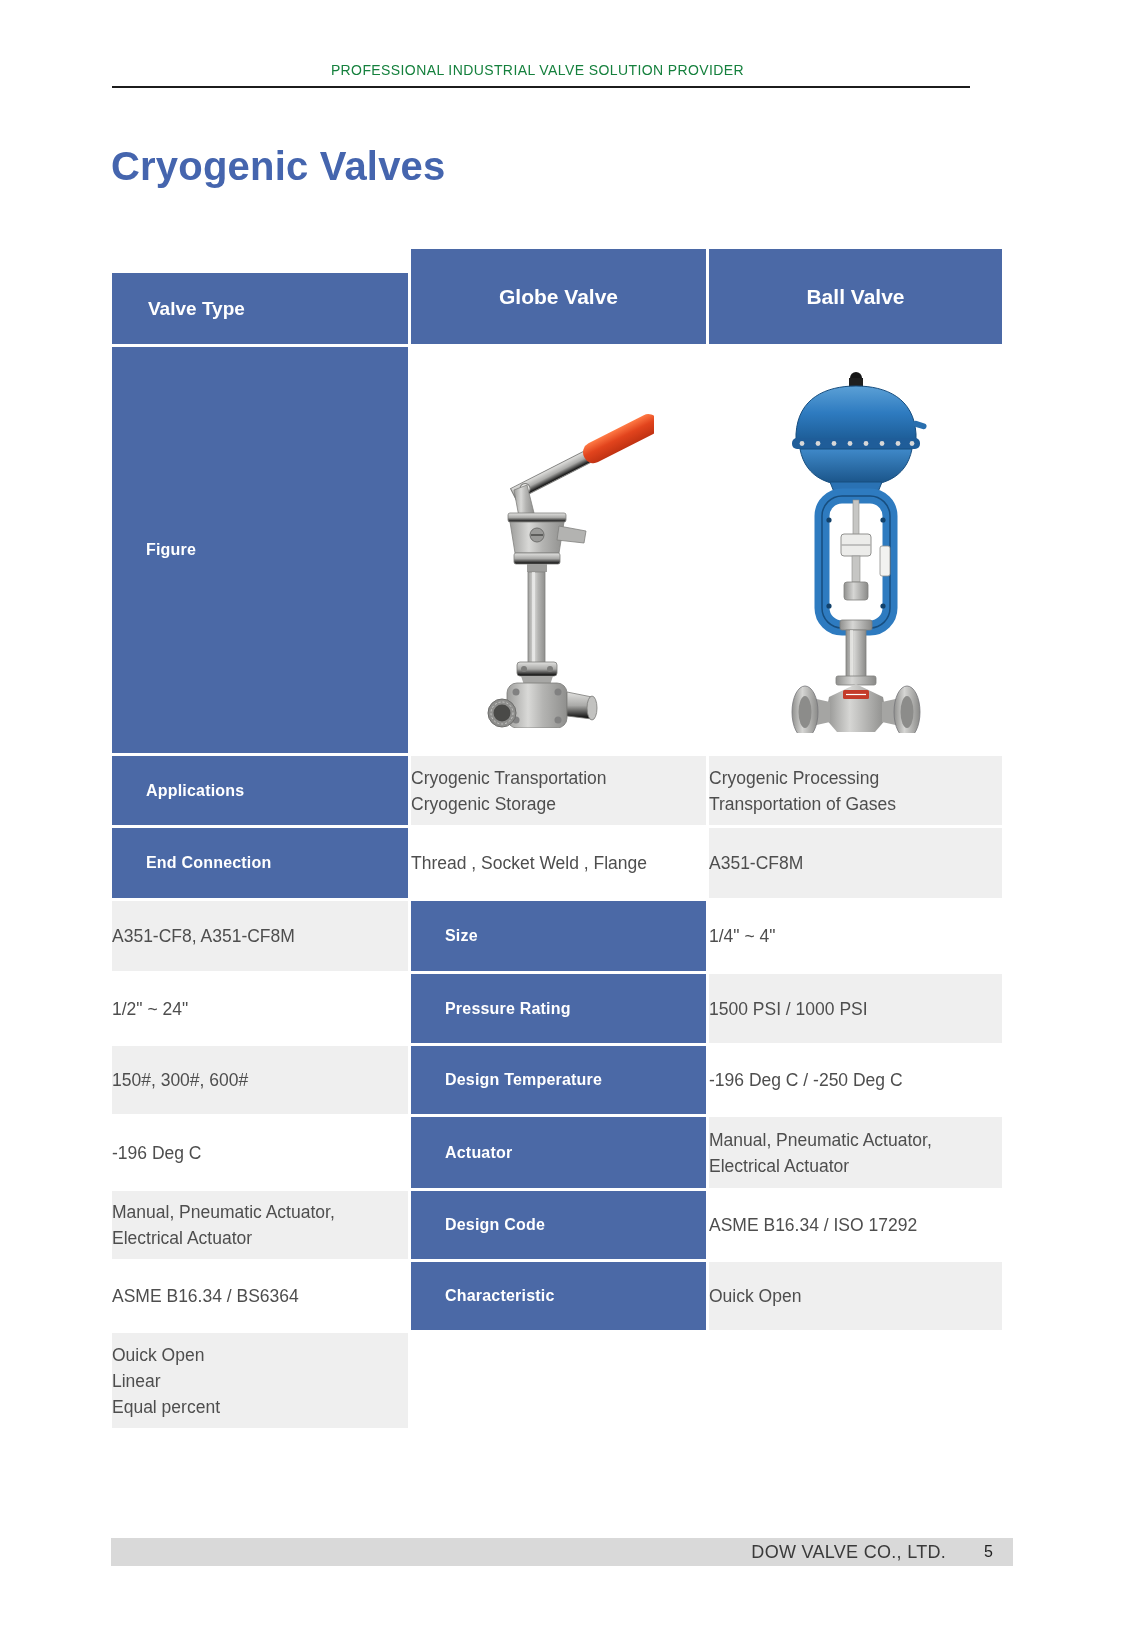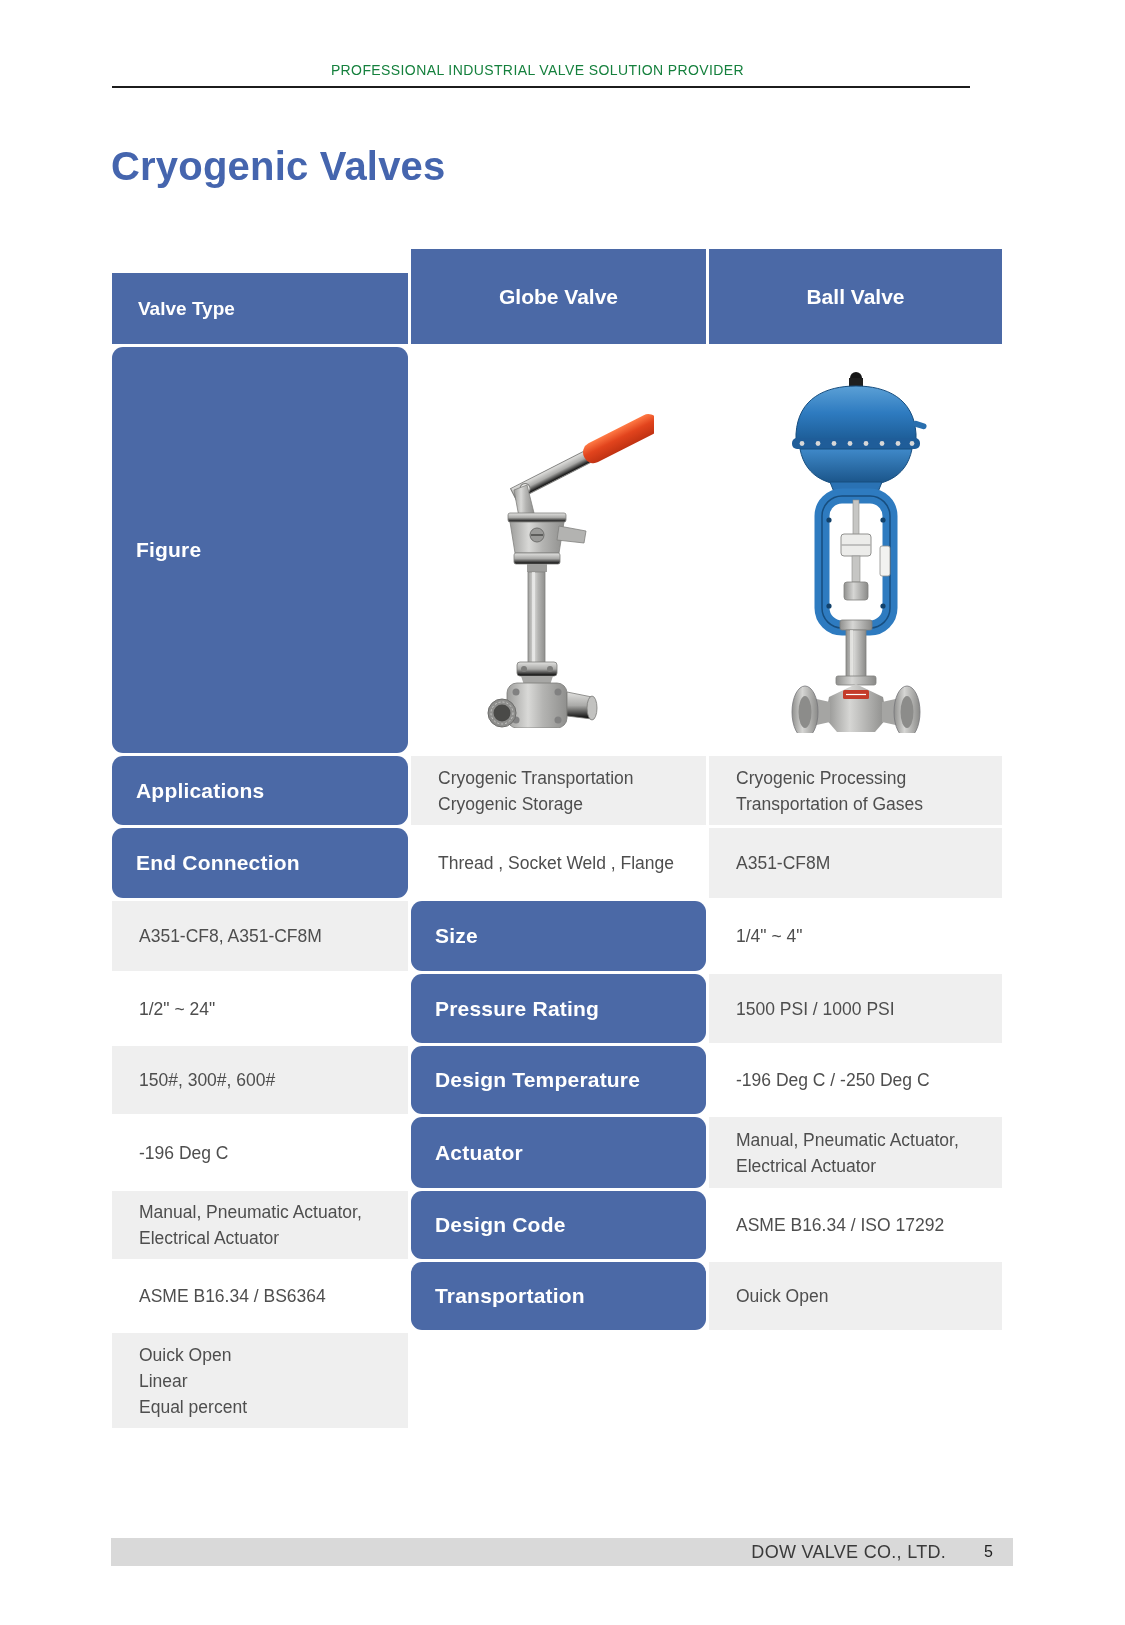--- a/index.html
+++ b/index.html
@@ -30,36 +30,35 @@
   .spec-table{
     position:absolute;left:112px;top:249px;
     display:grid;
     grid-template-columns:296px 295px 293px;
     grid-template-rows:95px 406px 69px 70px 70px 69px 68px 71px 68px 68px 95px;
     gap:3px;
   }
   .cell{box-sizing:border-box;}
   .lbl{
     background:#4b69a6;
-    color:#ffffff;font-weight:bold;font-size:21px;letter-spacing:.2px;
+    color:#ffffff;font-weight:bold;font-size:16px;letter-spacing:.2px;
     display:flex;align-items:center;
-    padding-left:24px;
-    border-radius:11px;
+    padding-left:34px;
   }
   .hdr{
     background:#4b69a6;
     color:#ffffff;font-weight:bold;font-size:21px;
     display:flex;align-items:center;justify-content:center;
   }
-  .hdr.first{justify-content:flex-start;padding-left:26px;font-size:19px;margin-top:24px;}
+  .hdr.first{justify-content:flex-start;padding-left:36px;font-size:19px;margin-top:24px;}
   .val{
     background:#ffffff;
     color:#4e4e4e;font-size:17.5px;line-height:26px;
     display:flex;align-items:center;
-    padding-left:27px;padding-right:4px;
+    padding-right:4px;
     white-space:pre-line;
   }
   .val.shaded{background:#efefef;}
   .val.nowrap{white-space:nowrap;}
   .figcell{
     background:#ffffff;
     display:flex;align-items:center;justify-content:center;
   }
   
   .footer-bar{
@@ -243,21 +242,21 @@
   <div class="cell lbl">Actuator</div>
   <div class="cell val shaded">Manual, Pneumatic Actuator,
 Electrical Actuator</div>
   <div class="cell val shaded">Manual, Pneumatic Actuator,
 Electrical Actuator</div>
 
   <div class="cell lbl">Design Code</div>
   <div class="cell val">ASME B16.34 / ISO 17292</div>
   <div class="cell val">ASME B16.34 / BS6364</div>
 
-  <div class="cell lbl">Transportation</div>
+  <div class="cell lbl">Characteristic</div>
   <div class="cell val shaded">Ouick Open</div>
   <div class="cell val shaded">Ouick Open
 Linear
 Equal percent</div>
 
 </div>
 
 <div class="footer-bar">
   <span class="footer-company">DOW VALVE CO., LTD.</span>
   <span class="footer-page">5</span>

